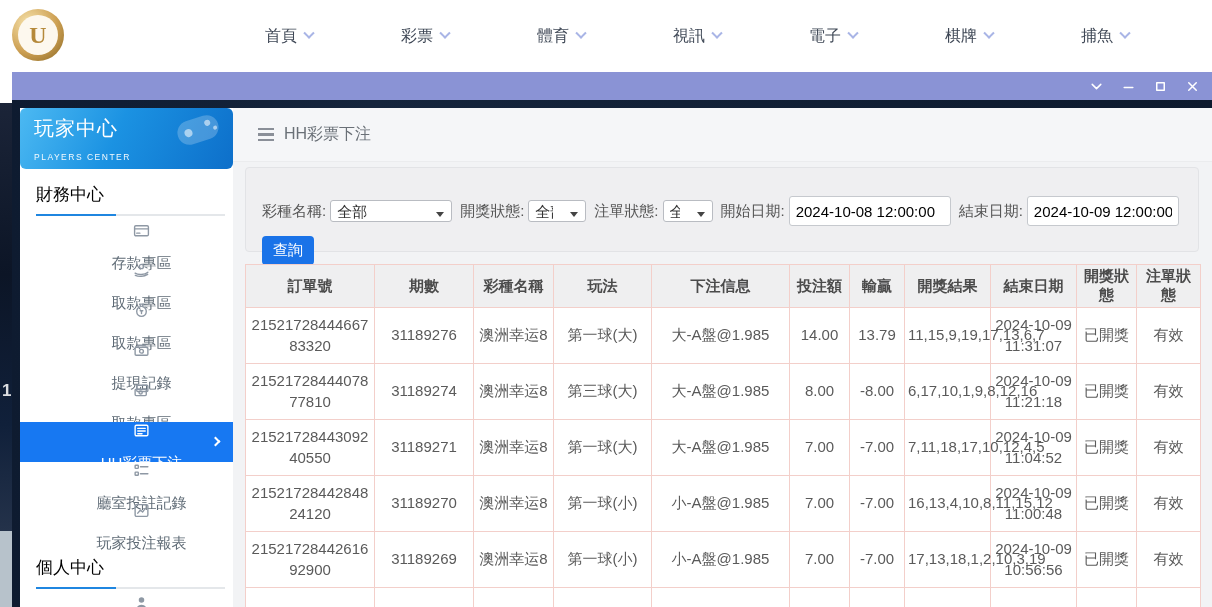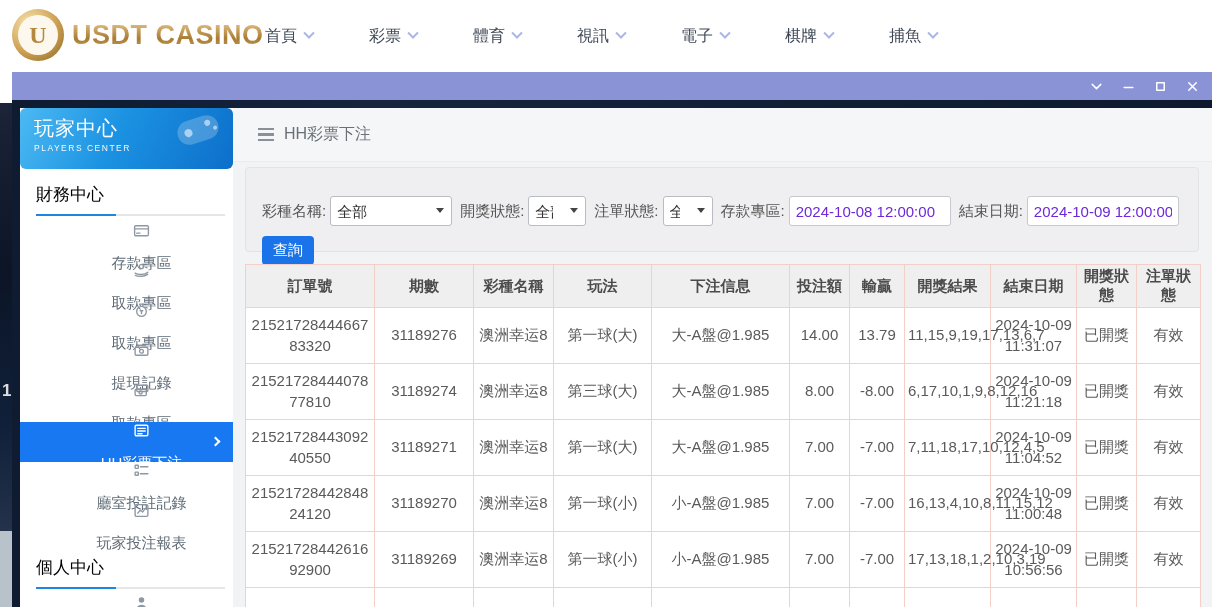--- a/index.html
+++ b/index.html
@@ -12,21 +12,21 @@
   .brand { position:absolute; left:12px; top:9px; display:flex; align-items:center; gap:8px; }
   .logo-circle { width:52px; height:52px; border-radius:50%;
     background:radial-gradient(circle at 32% 28%, #f6e2ab, #cda053 55%, #8d6a26 95%);
     display:flex; align-items:center; justify-content:center; position:relative; }
   .logo-inner { width:40px; height:40px; border-radius:50%; background:#fdf8ee;
     display:flex; align-items:center; justify-content:center; }
   .logo-u { font-family:"Liberation Serif","DejaVu Serif",serif; font-size:24px; font-weight:bold; color:#b5893a; }
   .brand-text { font-size:27px; font-weight:800; letter-spacing:.5px;
     background:linear-gradient(180deg,#e5c184 8%,#a87c33 60%,#caa05a 100%);
     -webkit-background-clip:text; background-clip:text; color:transparent; }
-  .topnav { position:absolute; left:265px; top:0; height:72px; display:flex; align-items:center; gap:56px; }
+  .topnav { position:absolute; left:265px; top:0; height:72px; display:flex; align-items:center; gap:88px; }
   .nav-item { display:flex; align-items:center; gap:8px; cursor:pointer; }
   .nav-label { font-size:16px; color:#3f4856; }
   .chev { width:8px; height:8px; border-right:2px solid #a9b5e6; border-bottom:2px solid #a9b5e6;
     transform:rotate(45deg) translate(-2px,-2px); }
 
   
   .left-strip-dark { position:absolute; left:0; top:103px; width:12px; height:428px;
     background:linear-gradient(180deg,#1b2438 0%,#0c1526 40%,#10203a 75%,#24324a 100%); }
   .backdrop-digit { position:absolute; left:2px; top:278px; color:rgba(255,255,255,.85);
     font-size:17px; font-weight:bold; }
@@ -39,21 +39,21 @@
   .win-btn { width:15px; height:15px; display:flex; align-items:center; justify-content:center; cursor:pointer; }
   .win-btn svg { display:block; }
   .win-body { position:absolute; left:0; top:28px; width:1200px; height:507px;
     background:linear-gradient(90deg,#0e1b30,#15253d 30%,#0d1a2e); }
 
   
   .sidebar { position:absolute; left:8px; top:8px; width:213px; height:499px; background:#fff; overflow:hidden; }
   .sb-header { position:relative; height:61px; overflow:hidden;
     background:linear-gradient(115deg,#4cb9f2 0%,#1b92e2 45%,#0d6fca 100%); color:#fff; padding:7px 0 0 14px;border-radius:6px; }
   .sb-title { font-size:20px; letter-spacing:1px; }
-  .sb-sub { font-size:8.5px; letter-spacing:1.5px; margin-top:1px; opacity:.95; }
+  .sb-sub { font-size:8.5px; letter-spacing:1.5px; margin-top:10px; opacity:.95; }
   .gamepad { position:absolute; right:14px; top:10px; width:42px; height:24px; border-radius:12px;
     background:rgba(255,255,255,.22); transform:rotate(-18deg); }
   .gamepad:before { content:""; position:absolute; left:7px; top:8px; width:8px; height:8px;
     background:rgba(255,255,255,.55); border-radius:50%; }
   .gamepad:after { content:""; position:absolute; right:7px; top:5px; width:6px; height:6px;
     background:rgba(255,255,255,.55); border-radius:50%; box-shadow:6px 7px 0 -1px rgba(255,255,255,.55); }
   .sb-section-label { font-size:17px; color:#000000; margin:14px 0 8px 16px; }
   .sb-divider { height:2px; margin:0 8px 6px 16px; background:#e4e7ea; position:relative; }
   .sb-divider:before { content:""; position:absolute; left:0; top:0; width:80px; height:2px; background:#1f86e0; }
   .sb-item { height:40px; display:flex; align-items:center; padding-left:30px; gap:15px;
@@ -73,24 +73,24 @@
   .hamburger i { display:block; width:16px; height:2.5px; background:#8a8f98; }
   .crumb { font-size:16px; color:#6a7077; }
 
   .filter-panel { position:absolute; left:12px; top:59px; width:954px; height:85px;
     background:#efeff1; border:1px solid #e2e3e6; border-radius:4px; padding:12px 8px 0 8px; }
   .filter-row { display:flex; align-items:center;margin-top:16px; }
   .f-label { font-size:15px; color:#555; margin:0 4px 0 8px; white-space:nowrap; }
   .sel-wrap { position:relative; display:inline-block; }
   .sel-wrap:after { content:""; position:absolute; right:8px; top:12px; pointer-events:none;
     border-left:4px solid transparent; border-right:4px solid transparent; border-top:5px solid #444; }
-  .filter-row select { height:30px; border:1px solid #b9bcc2; border-radius:3px; background:#fff;
+  .filter-row select { height:22px; border:1px solid #b9bcc2; border-radius:3px; background:#fff;
     font-size:15px; color:#333; padding:0 32px 0 6px; appearance:none; -webkit-appearance:none; }
   .filter-row input { height:30px; border:1px solid #c6c9ce; border-radius:3px; background:#fff;
-    font-size:15px; color:#6d28d9; padding:0 6px; }
+    font-size:15px; color:#000000; padding:0 6px; }
   .search-btn { margin:10px 0 0 8px; width:52px; height:29px; background:#1a73e8; color:#fff;
     border:none; border-radius:4px; font-size:15px; cursor:pointer;
     font-family:"Liberation Sans","DejaVu Sans",sans-serif; }
 
   .table-wrap { position:absolute; left:12px; top:156px; width:956px; height:343px; overflow:hidden; }
   table.bets { width:955px; border-collapse:collapse; table-layout:fixed; background:#fff; }
   .bets th { height:43px; background:#efeff0; font-size:15px; font-weight:700; color:#4b4b4b;
     border:1px solid #f3cfca; padding:2px; }
   .bets td { height:56px; font-size:15px; color:#5a5a5a; text-align:center;
     border:1px solid #f3cfca; padding:2px 3px; line-height:1.35; }
@@ -101,21 +101,20 @@
 
 <div class="stage">
 
   <header class="topbar">
     <div class="brand">
       <div class="logo-circle">
         <div class="logo-inner">
           <span class="logo-u">U</span>
         </div>
       </div>
-      <div class="brand-text">USDT CASINO</div>
     </div>
     <nav class="topnav" id="topnav">
         <div class="nav-item">
           <span class="nav-label">首頁</span>
           <span class="chev"></span>
         </div>
         <div class="nav-item">
           <span class="nav-label">彩票</span>
           <span class="chev"></span>
         </div>
@@ -284,21 +283,21 @@
         </div>
 
         <div class="filter-panel">
           <div class="filter-row" id="filter-row">
               <span class="f-label">彩種名稱:</span>
               <span class="sel-wrap"><select style="width:122px"><option>全部</option></select></span>
               <span class="f-label">開獎狀態:</span>
               <span class="sel-wrap"><select style="width:58px"><option>全部</option></select></span>
               <span class="f-label">注單狀態:</span>
               <span class="sel-wrap"><select style="width:50px"><option>全部</option></select></span>
-              <span class="f-label">存款專區:</span>
+              <span class="f-label">開始日期:</span>
               <input style="width: 162px;" value="2024-10-08 12:00:00">
               <span class="f-label">結束日期:</span>
               <input style="width: 152px;" value="2024-10-09 12:00:00">
             </div>
           <button class="search-btn">查詢</button>
         </div>
 
         <div class="table-wrap">
           <table class="bets">
             <colgroup id="cols">

